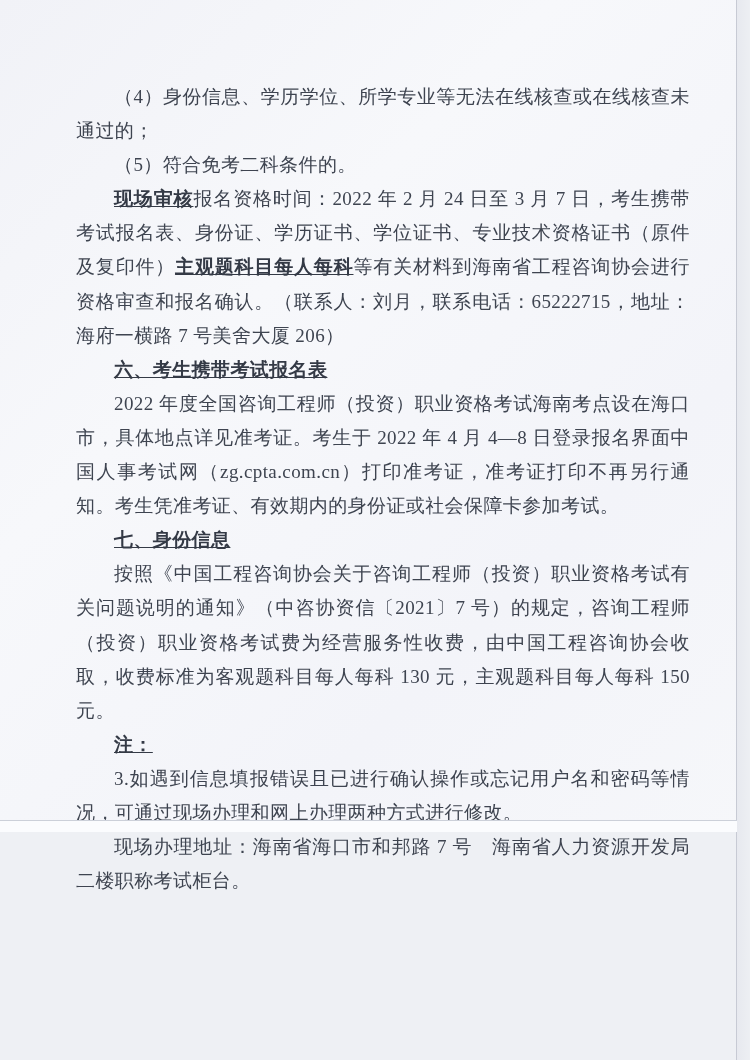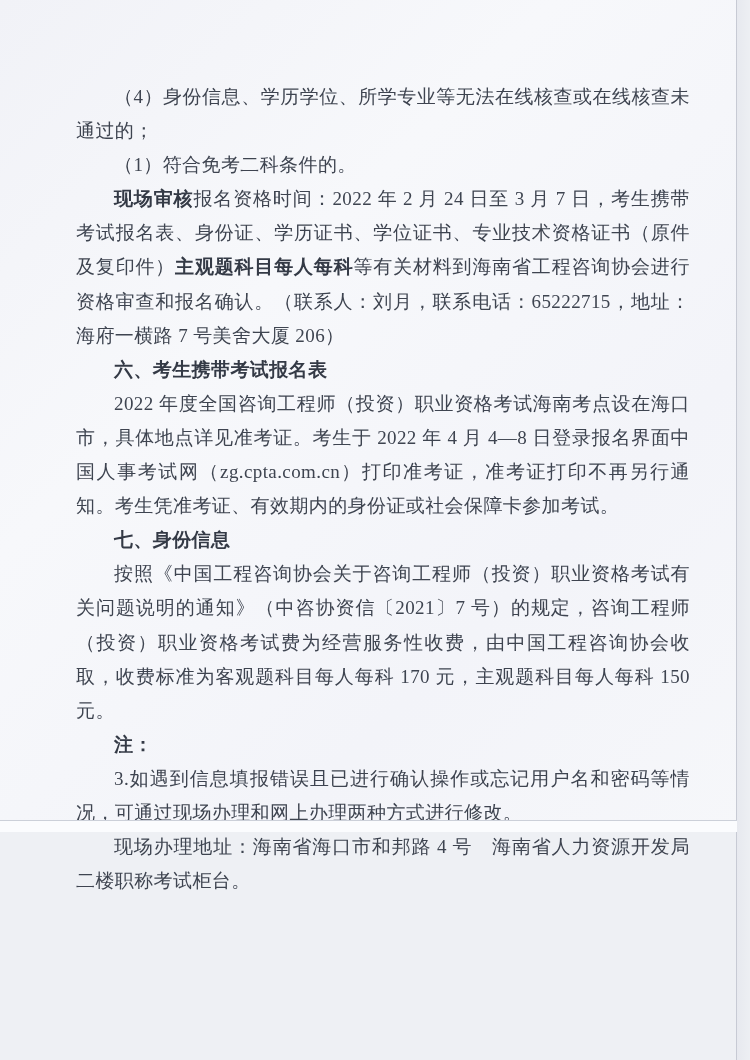--- a/index.html
+++ b/index.html
@@ -50,33 +50,34 @@
     text-align: justify;
   }
   .doc-body p {
     margin: 0;
     padding: 0;
     text-indent: 2em;
   }
   .doc-body .seg-bold {
     font-weight: bold;
     color: #343a46;
+    text-decoration: underline;
   }
 </style>
 </head>
 <body>
 
 <div class="scan-page">
   <div class="doc-body" id="doc-body">
       <p><span class="seg-regular">（4）身份信息、学历学位、所学专业等无法在线核查或在线核查未通过的；</span></p>
-      <p><span class="seg-regular">（1）符合免考二科条件的。</span></p>
+      <p><span class="seg-regular">（5）符合免考二科条件的。</span></p>
       <p><span class="seg-bold">现场审核</span><span class="seg-regular">报名资格时间：2022 年 2 月 24 日至 3 月 7 日，考生携带考试报名表、身份证、学历证书、学位证书、专业技术资格证书（原件及复印件）</span><span class="seg-bold">主观题科目每人每科</span><span class="seg-regular">等有关材料到海南省工程咨询协会进行资格审查和报名确认。（联系人：刘月，联系电话：65222715，地址：海府一横路 7 号美舍大厦 206）</span></p>
       <p><span class="seg-bold">六、考生携带考试报名表</span></p>
       <p><span class="seg-regular"> 2022 年度全国咨询工程师（投资）职业资格考试海南考点设在海口市，具体地点详见准考证。考生于 2022 年 4 月 4—8 日登录报名界面中国人事考试网（zg.cpta.com.cn）打印准考证，准考证打印不再另行通知。考生凭准考证、有效期内的身份证或社会保障卡参加考试。</span></p>
       <p><span class="seg-bold">七、身份信息</span></p>
-      <p><span class="seg-regular">按照《中国工程咨询协会关于咨询工程师（投资）职业资格考试有关问题说明的通知》（中咨协资信〔2021〕7 号）的规定，咨询工程师（投资）职业资格考试费为经营服务性收费，由中国工程咨询协会收取，收费标准为客观题科目每人每科 170 元，主观题科目每人每科 150 元。</span></p>
+      <p><span class="seg-regular">按照《中国工程咨询协会关于咨询工程师（投资）职业资格考试有关问题说明的通知》（中咨协资信〔2021〕7 号）的规定，咨询工程师（投资）职业资格考试费为经营服务性收费，由中国工程咨询协会收取，收费标准为客观题科目每人每科 130 元，主观题科目每人每科 150 元。</span></p>
       <p><span class="seg-bold">注：</span></p>
       <p><span class="seg-regular">3.如遇到信息填报错误且已进行确认操作或忘记用户名和密码等情况，可通过现场办理和网上办理两种方式进行修改。</span></p>
-      <p><span class="seg-regular">现场办理地址：海南省海口市和邦路 4 号　海南省人力资源开发局二楼职称考试柜台。</span></p>
+      <p><span class="seg-regular">现场办理地址：海南省海口市和邦路 7 号　海南省人力资源开发局二楼职称考试柜台。</span></p>
     </div>
   <div class="edge-right"></div>
   <div class="edge-bottom"></div>
 </div>
 
 </body></html>

